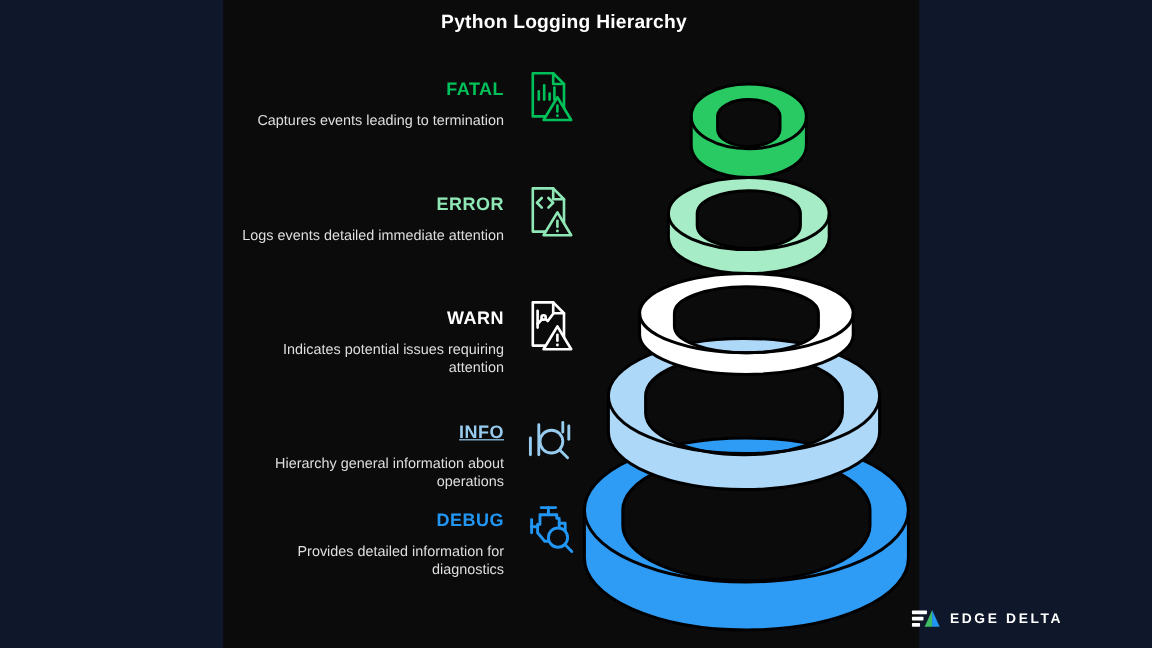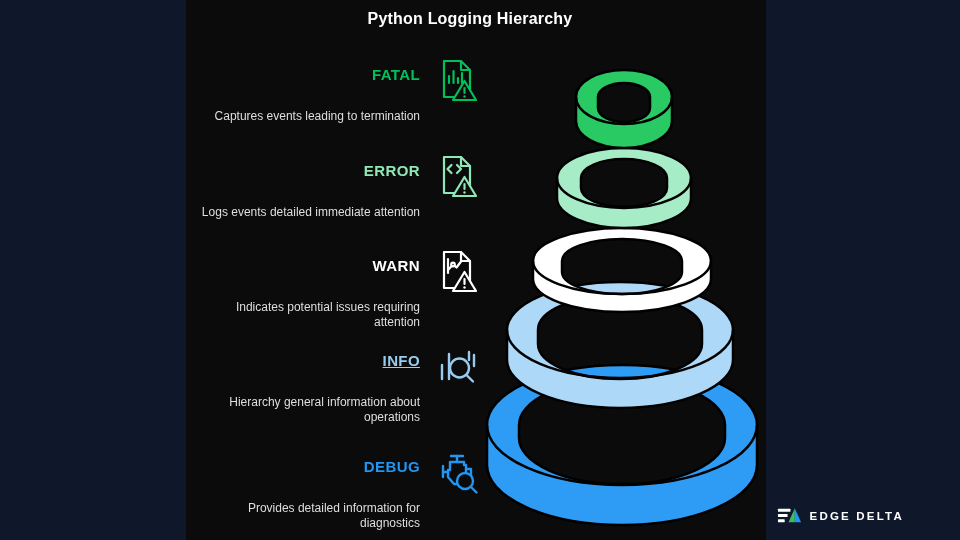--- a/index.html
+++ b/index.html
@@ -4,25 +4,25 @@
 <style>
   html,body{margin:0;padding:0;background:#010102;}
   .stage{position:relative;width:960px;height:540px;overflow:hidden;
          font-family:"Liberation Sans",sans-serif;background:#0f172a;}
   .panel{position:absolute;left:186px;top:0;width:580px;height:540px;background:#0b0b0c;}
   .title{position:absolute;top:10px;left:0;width:940px;text-align:center;
          color:#ffffff;font-size:16px;font-weight:700;letter-spacing:.2px;}
   .row{position:absolute;left:150px;width:330px;display:flex;justify-content:flex-end;gap:12px;}
   .txt{width:232px;display:flex;flex-direction:column;align-items:flex-end;padding-top:10px;}
   .lvl{font-size:15px;font-weight:700;letter-spacing:.4px;}
-  .desc{margin-top:26px;font-size:12px;line-height:1.22;color:#dfdfdf;text-align:right;}
+  .desc{margin-top:10px;font-size:12px;line-height:1.22;color:#dfdfdf;text-align:right;}
   .icon{width:48px;height:48px;flex:0 0 48px;}
   .icon svg{display:block;}
   .funnel{position:absolute;left:0;top:0;}
-  .logo{position:absolute;right:56px;bottom:12px;display:flex;align-items:center;gap:8px;text-align:center;}
+  .logo{position:absolute;right:74px;bottom:12px;display:flex;align-items:center;gap:8px;text-align:center;}
   .logo-text{color:#ffffff;font-size:11.5px;font-weight:700;letter-spacing:2.2px;}
 </style>
 </head>
 <body>
 
 <div class="stage">
   <div class="panel"></div>
 
   <div class="title">Python Logging Hierarchy</div>
 
@@ -93,21 +93,21 @@
         <path d="M10 37 V23"></path>
           <path d="M17 37 V12"></path>
         <path d="M37 10 V18"></path>
           <path d="M42 13 V24"></path>
         <circle cx="27.5" cy="26" r="9.5" fill="#0b0b0c"></circle>
         <path d="M34.5 33 L41 39.5"></path>
       </svg>
     </div>
   </div>
 
-  <div class="row" style="top:448px">
+  <div class="row" style="top:415px">
     <div class="txt">
       <div class="lvl" style="color: rgb(33, 150, 243);">DEBUG</div>
       <div class="desc">Provides detailed information for diagnostics</div>
     </div>
     <div class="icon" style="color: rgb(33, 150, 243);">
       <svg width="48" height="48" viewBox="0 0 48 48" fill="none" stroke="currentColor" stroke-width="2.4" stroke-linecap="round" stroke-linejoin="round">
         <path d="M19 8 H31"></path>
           <path d="M25 8 V14"></path>
         <path d="M18 14 H32 V17 H34 V36 H22 L16 29 V22 H18 Z" fill="none"></path>
         <path d="M16 24 H11"></path>

